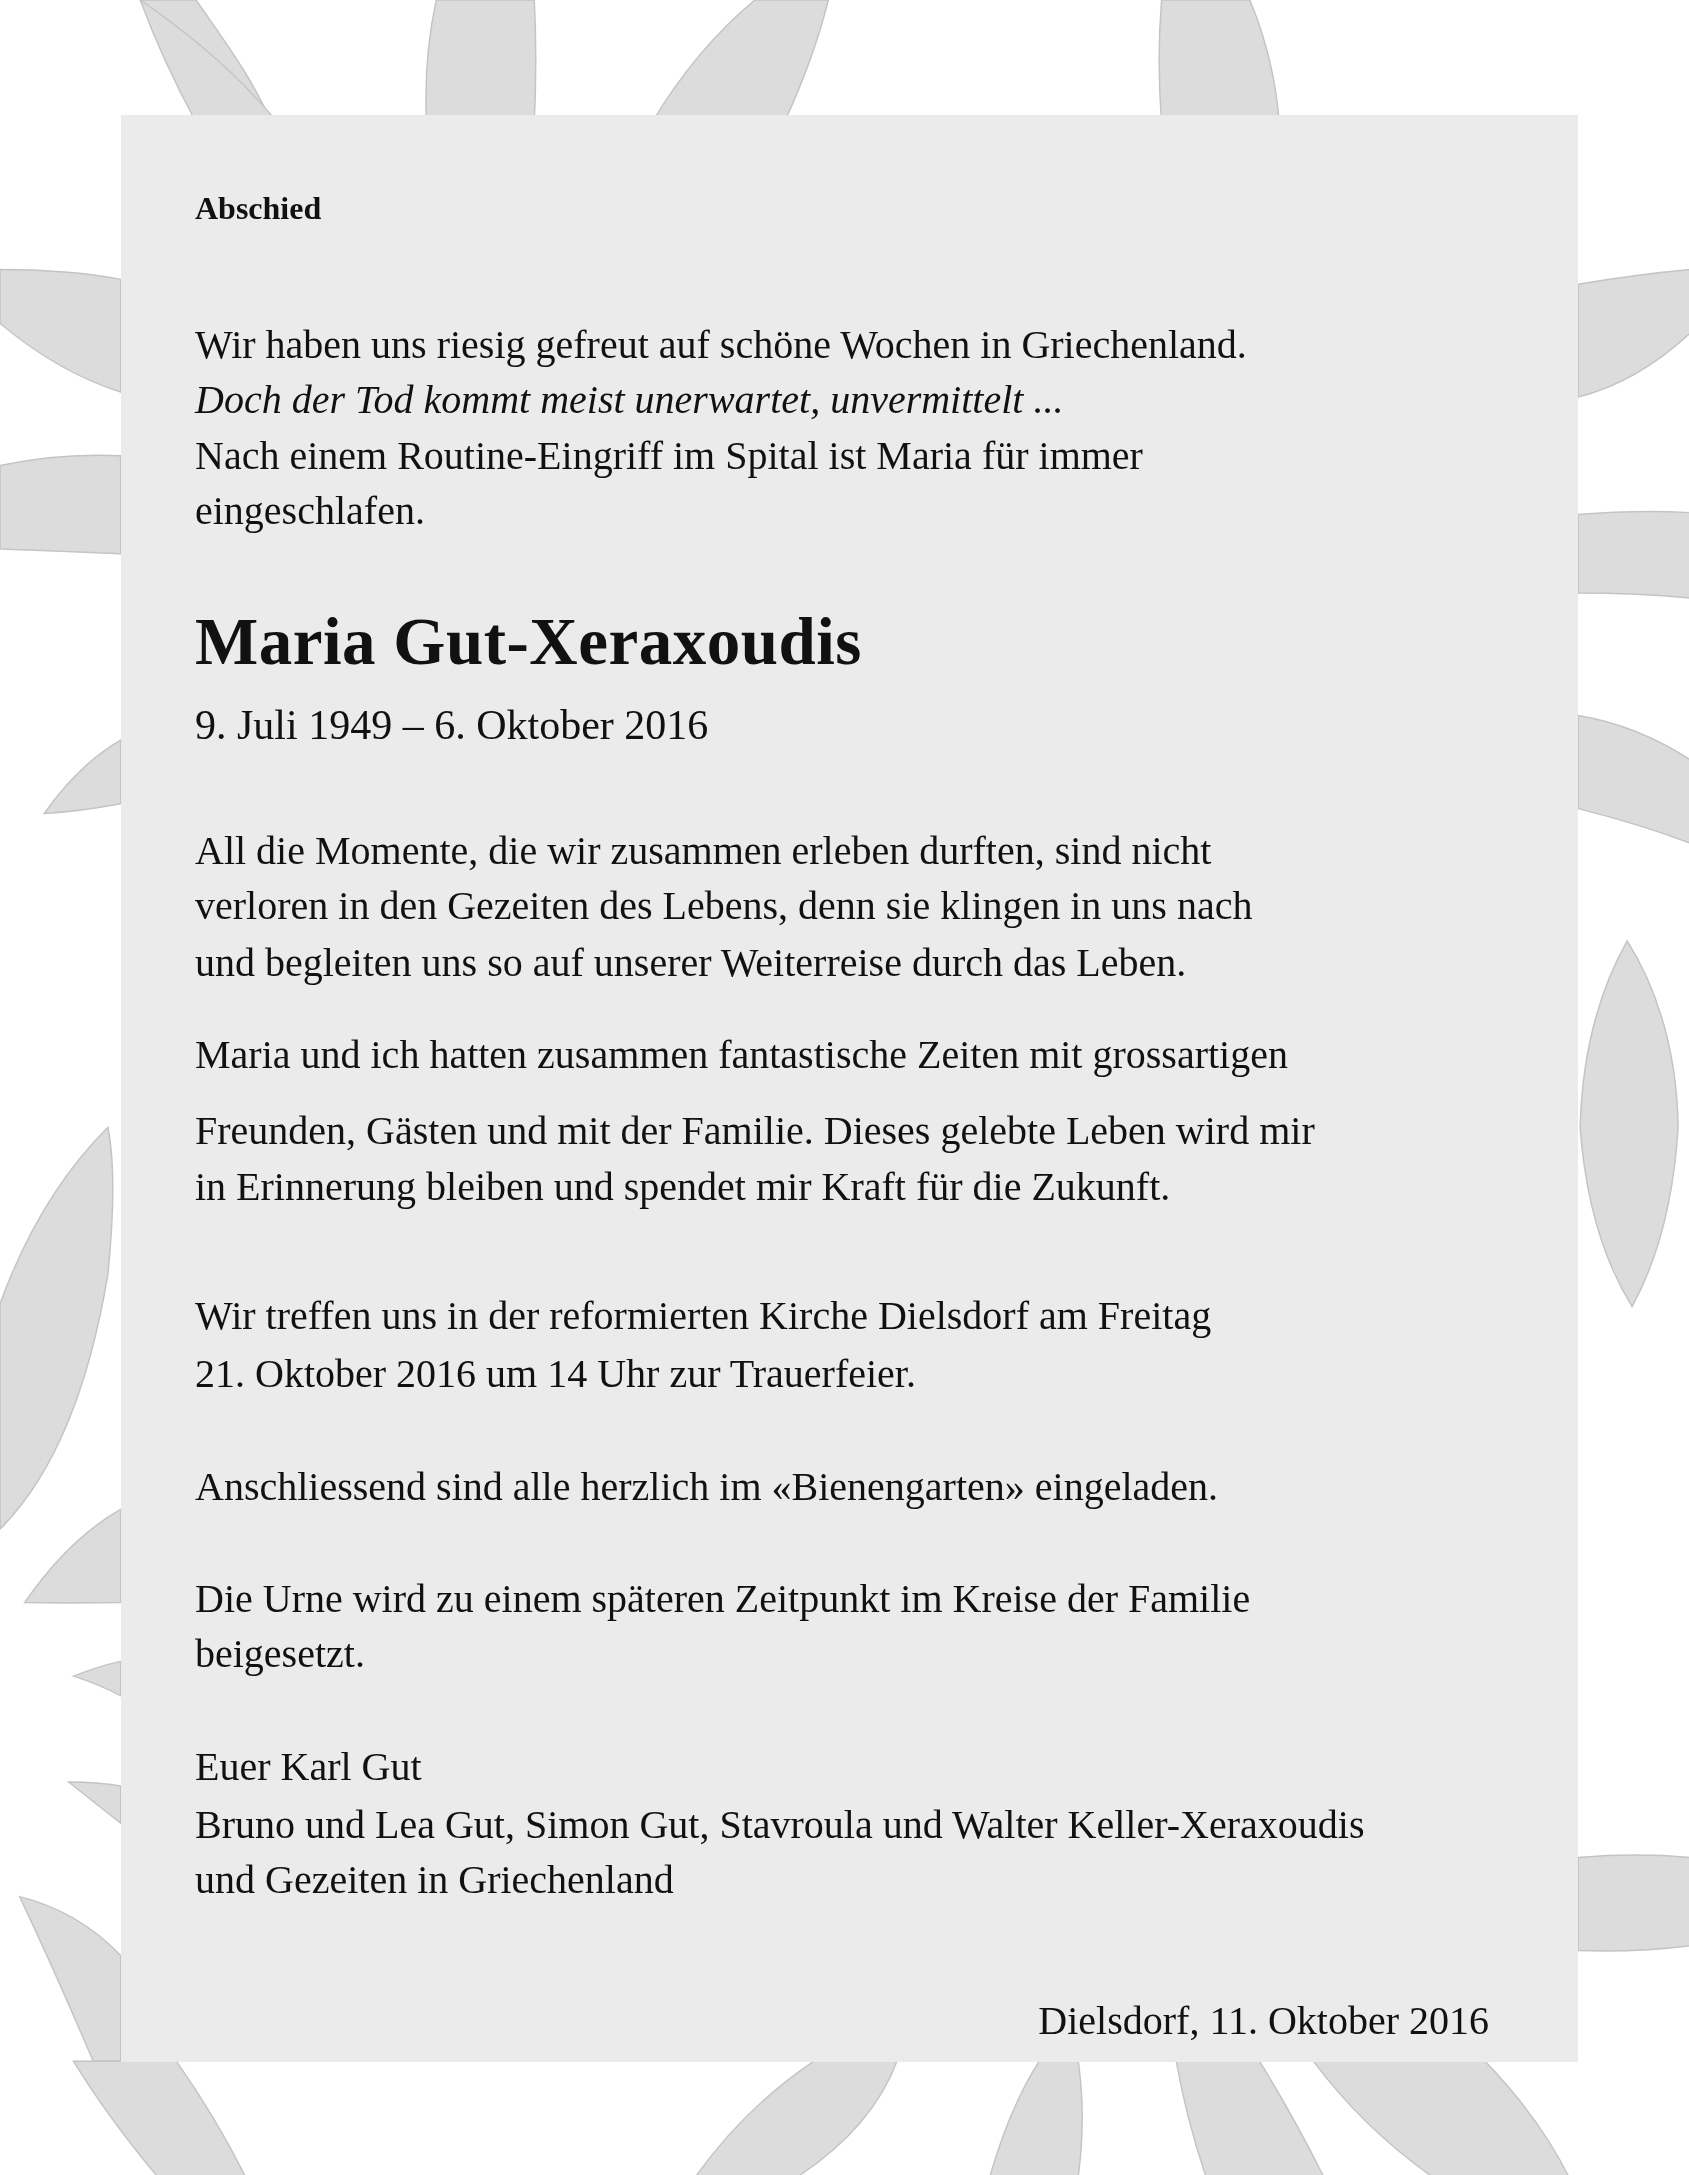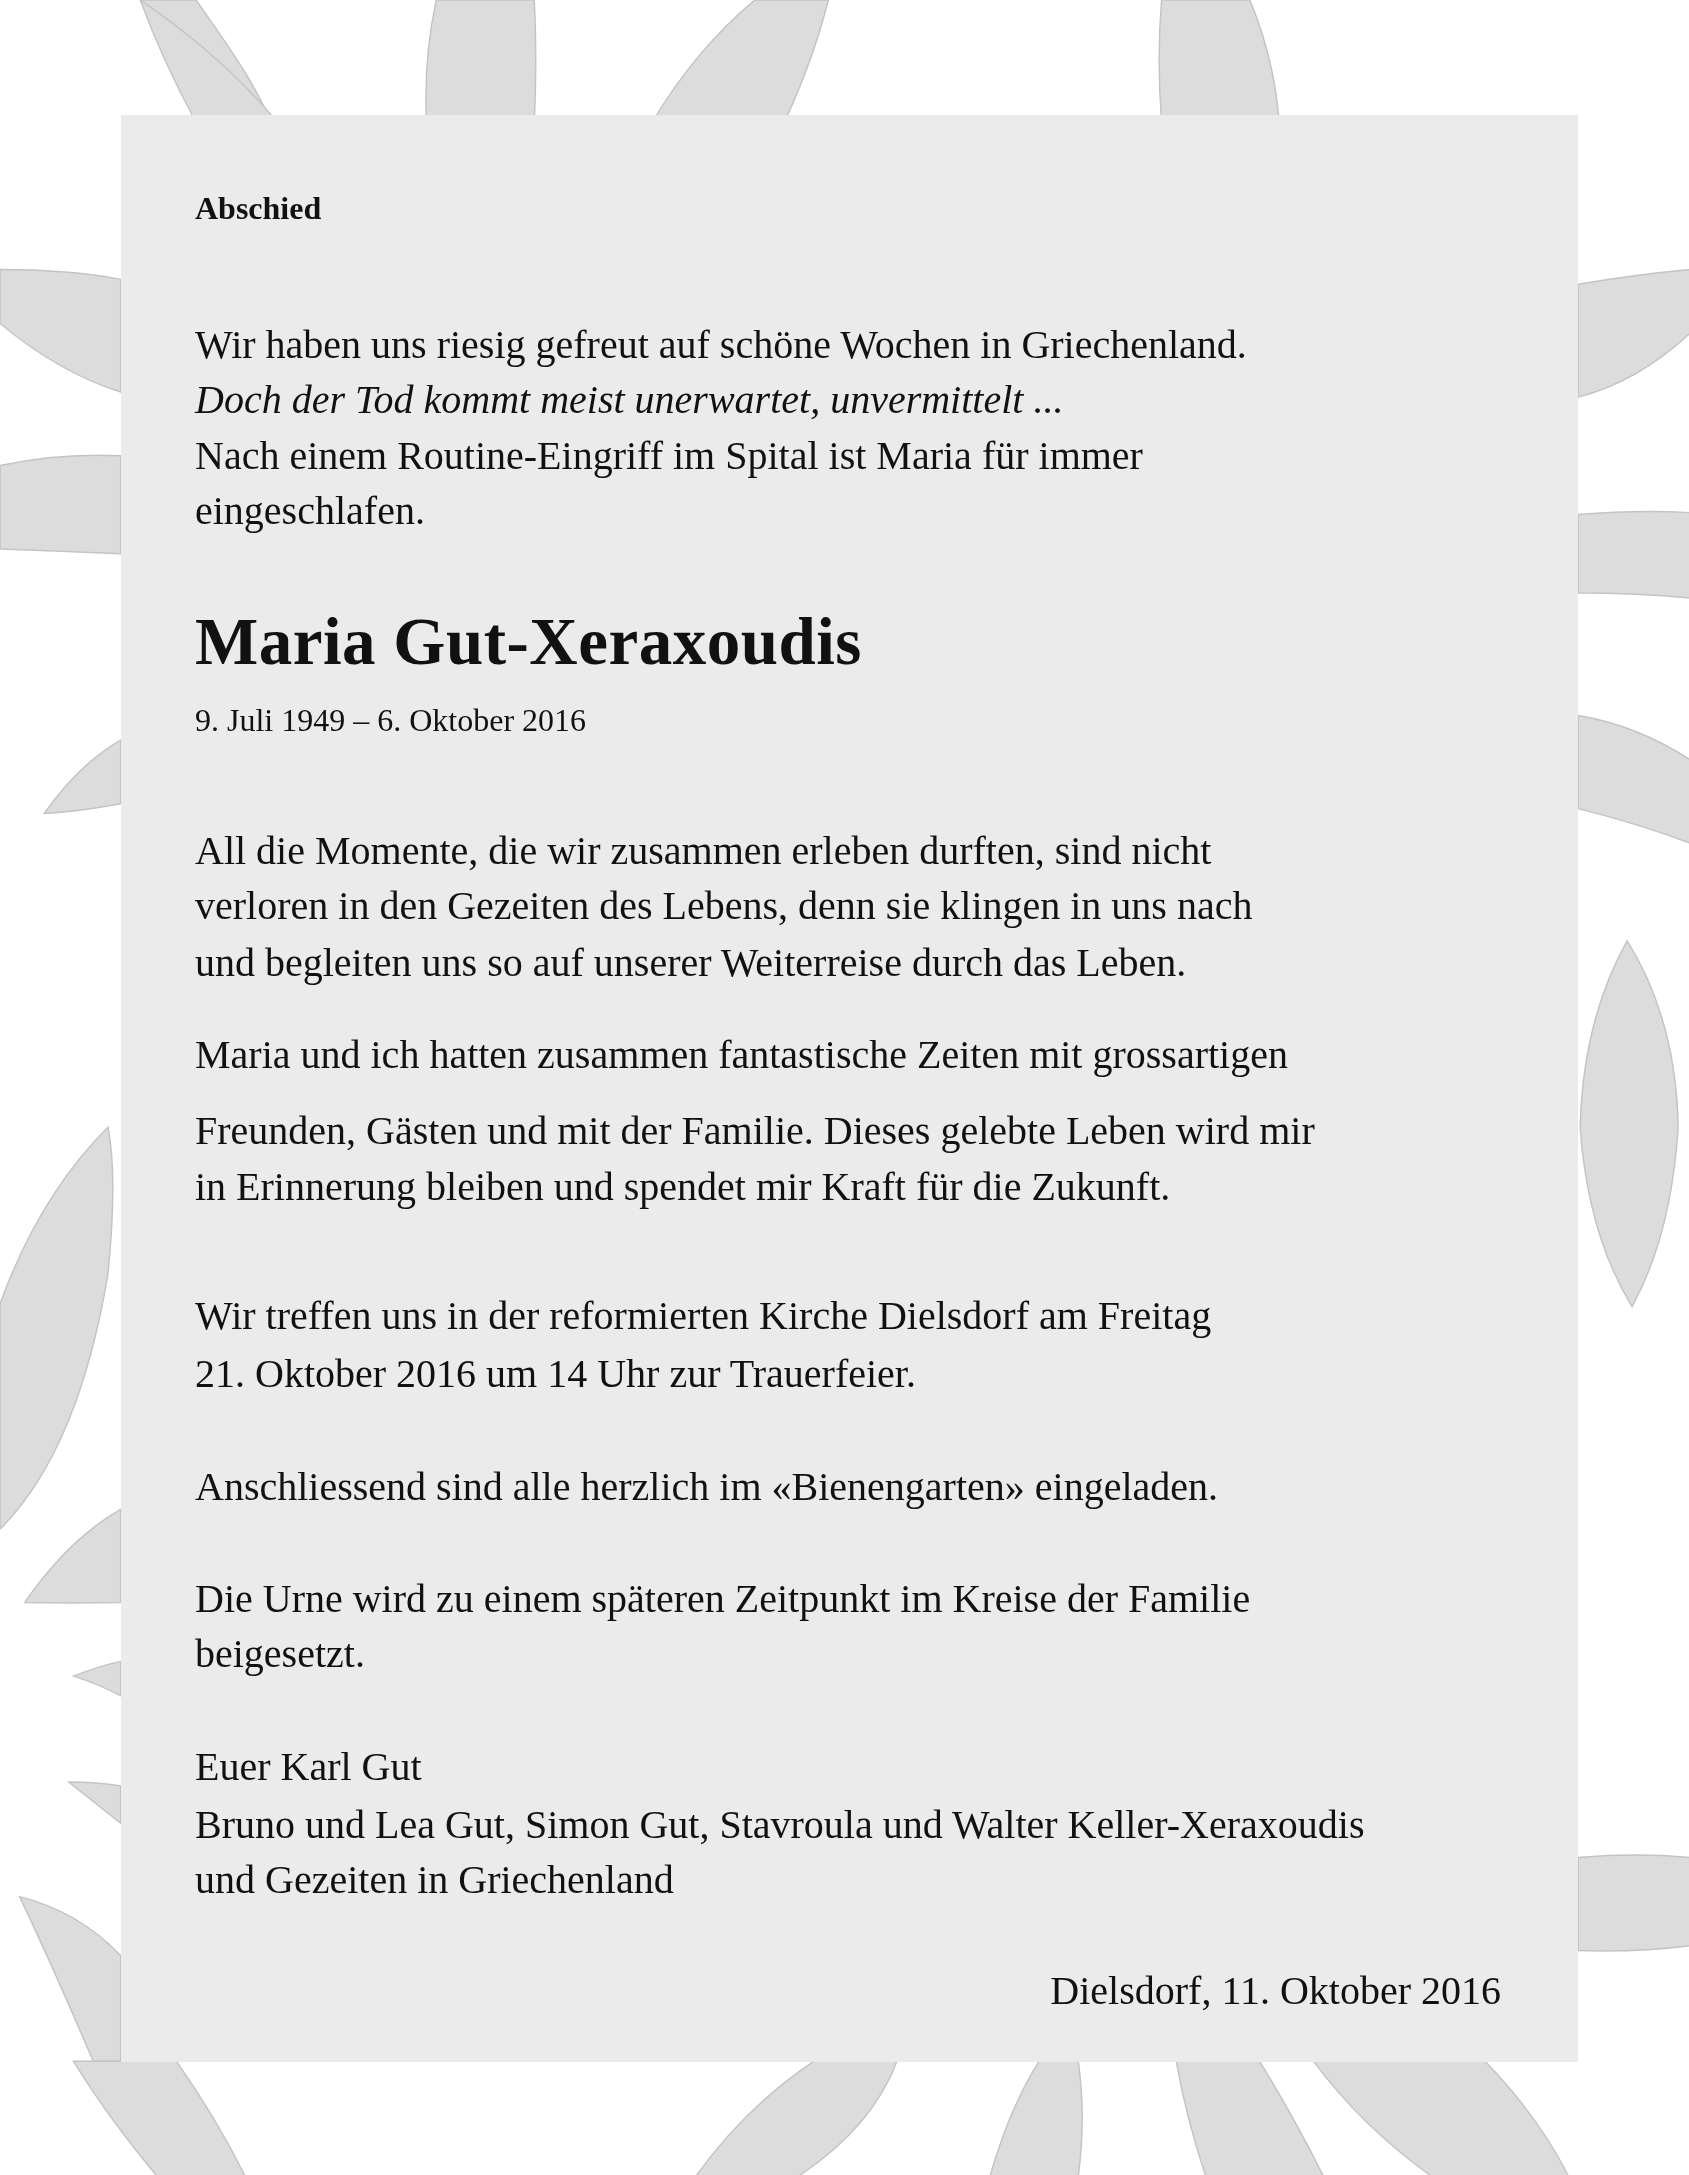--- a/index.html
+++ b/index.html
@@ -9,22 +9,22 @@
     .card {
       position: absolute; left: 121px; top: 115px; width: 1457px; height: 1947px;
       background: #ebebeb;
     }
     .txt {
       position: absolute; left: 0; white-space: nowrap; color: #111111;
       font-family: "Liberation Serif", serif; font-size: 40px; line-height: 1;
     }
     .heading { font-weight: bold; font-size: 32px; }
     .name { font-weight: bold; font-size: 67px; letter-spacing: 0.5px; }
-    .dates { font-size: 32px; }
-    .right { left: auto; right: 4px; }
+    .dates { font-size: 42px; }
+    .right { left: auto; right: 16px; margin-top: 30px; }
     .content { position: absolute; left: 74px; top: 0; width: 1310px; height: 100%; }
   </style>
 </head>
 <body>
 
 <svg class="bg-leaves" viewBox="0 0 1724 2220" xmlns="http://www.w3.org/2000/svg">
 
   <path class="leaf" d="M143 0 C180 60 250 160 283 140 L283 140 C260 80 220 30 200 0 Z"></path>
   <path class="leaf" d="M143 0 Q230 60 283 125 L200 125 Q165 60 143 0 Z"></path>
   <path class="leaf" d="M445 0 L545 0 Q548 60 545 125 L435 125 Q432 60 445 0 Z"></path>

